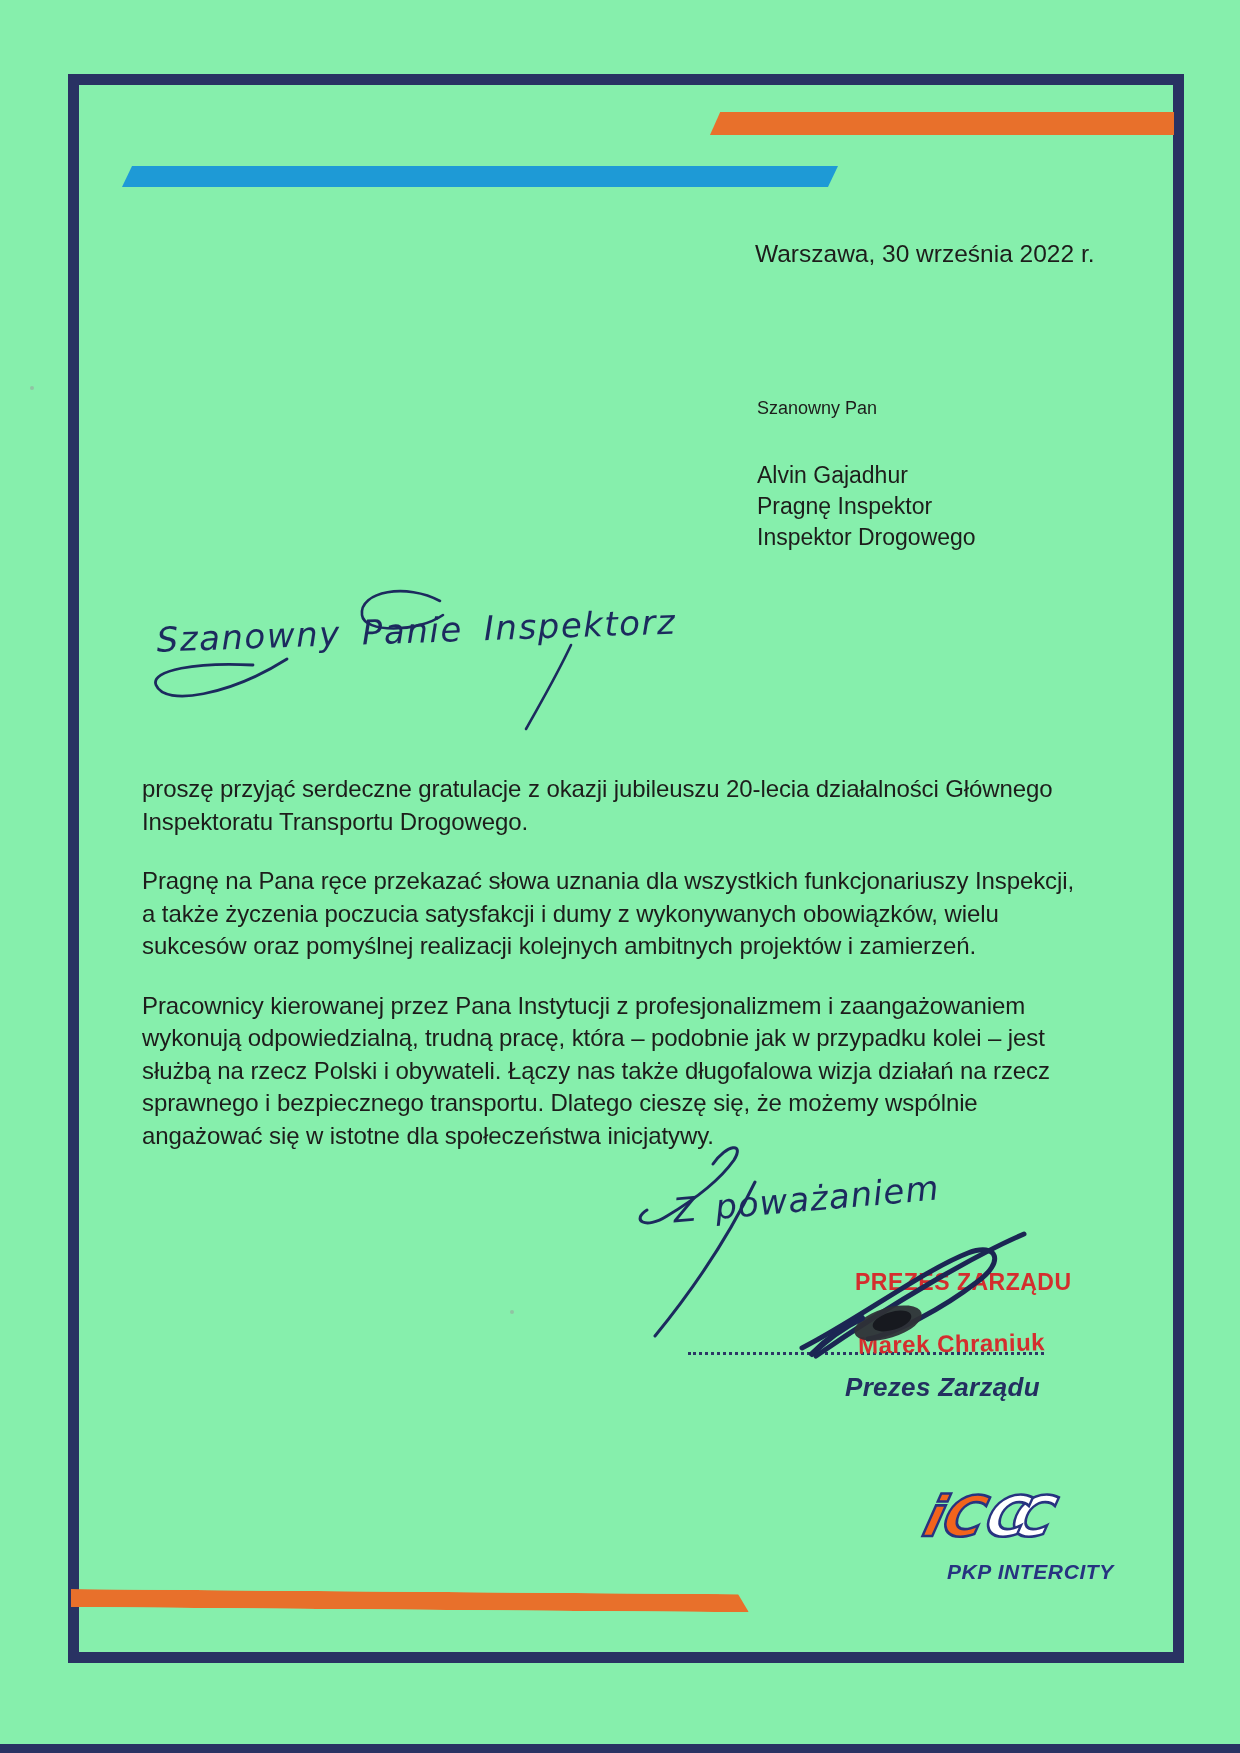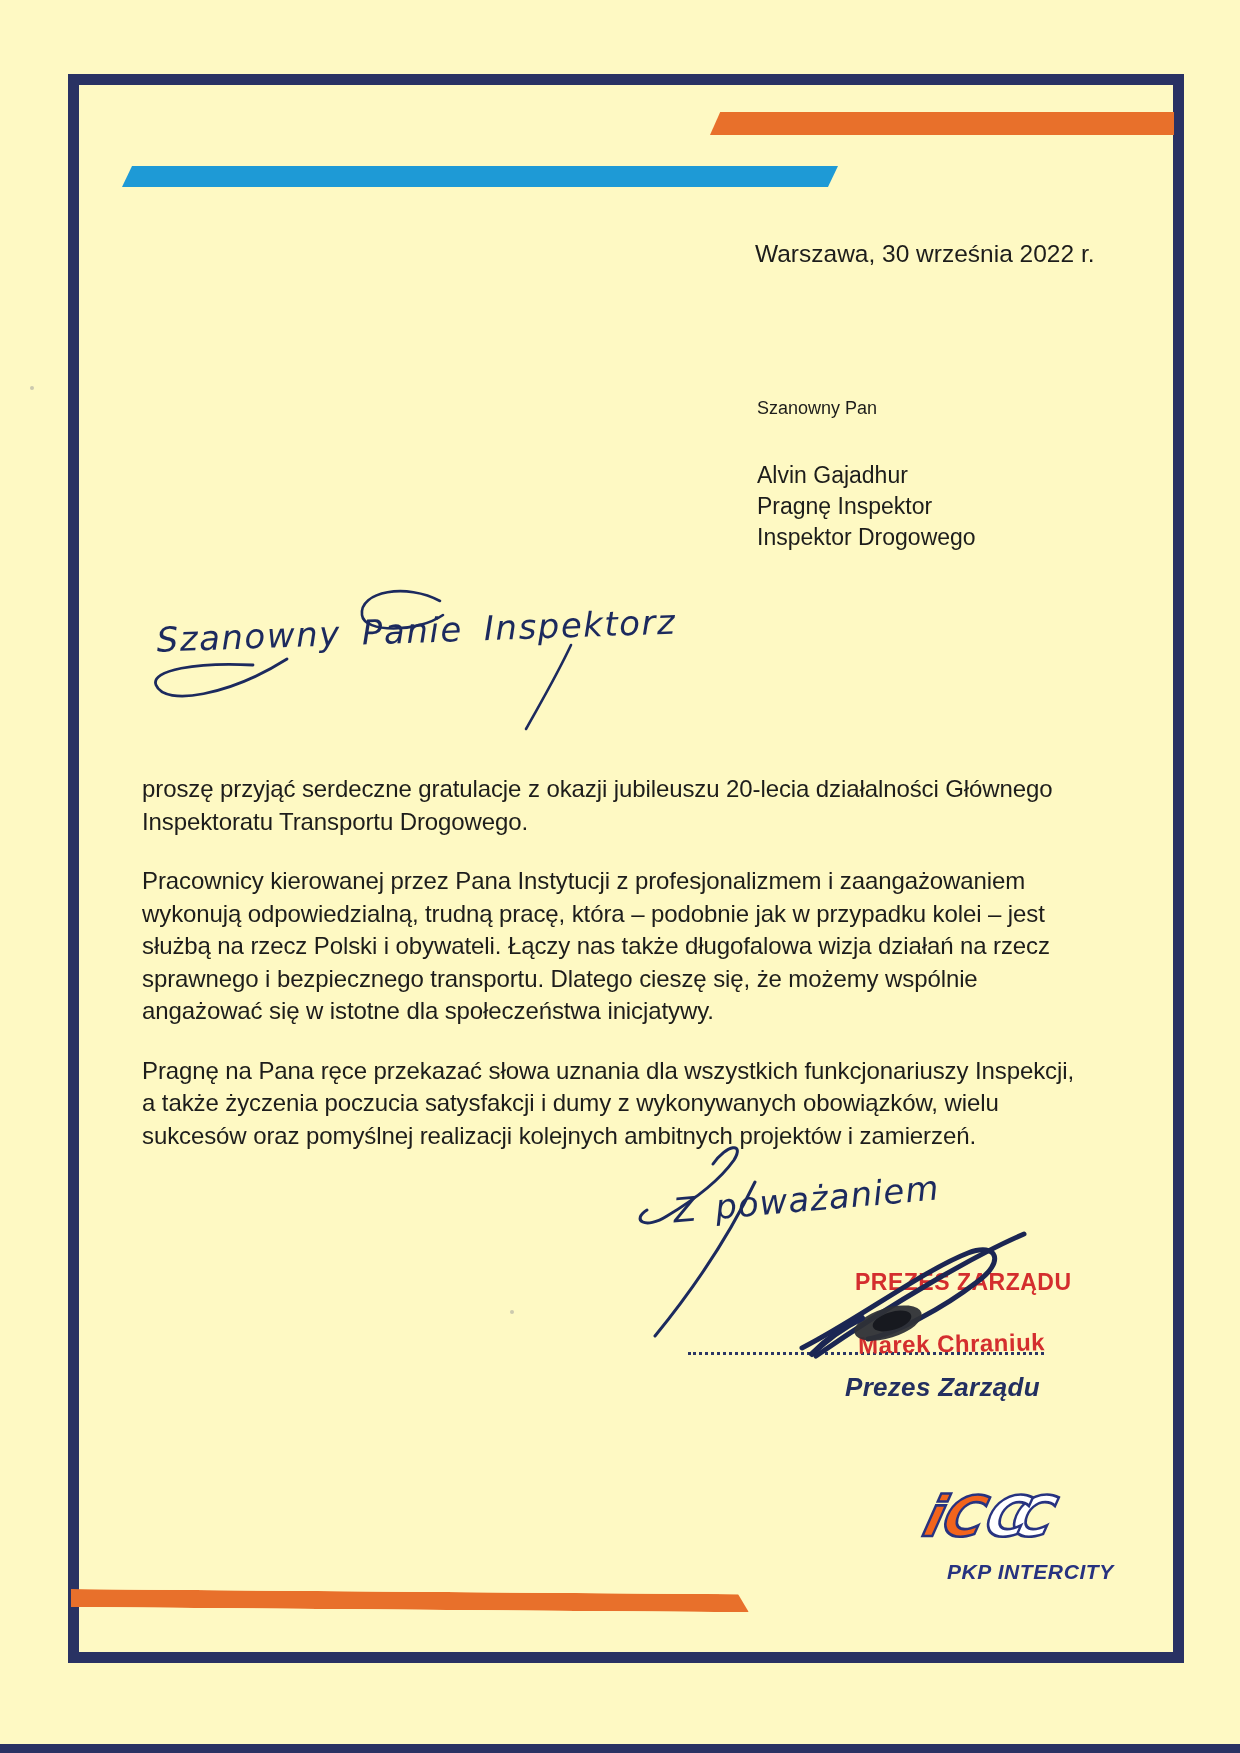--- a/index.html
+++ b/index.html
@@ -1,17 +1,17 @@
 <!DOCTYPE html>
 <html><head>
 <meta charset="utf-8">
 <style>
   html,body{margin:0;padding:0;background:#e9e9e9;}
   .page{
-    position:relative;width:1240px;height:1753px;background:#fef9c3;
+    position:relative;width:1240px;height:1753px;background:#86efac;
     font-family:"Liberation Sans", sans-serif;color:#1d1d1b;overflow:hidden;
   }
   .frame{
     position:absolute;left:68px;top:74px;width:1116px;height:1589px;
     border:11px solid #293263;box-sizing:border-box;
   }
   .bar{position:absolute;}
   .bar-orange-top{
     left:710px;top:112px;width:464px;height:23px;background:#e8702b;
     clip-path:polygon(2.2% 0,100% 0,100% 100%,0 100%);
@@ -78,22 +78,22 @@
     <g transform="rotate(-2 270 60)">
       <text class="script" x="22" y="58" font-size="34" letter-spacing="1.5" word-spacing="9" fill="#1c2a5e">Szanowny Panie Inspektorze</text>
     </g>
     <path d="M 305 16 C 272 -2, 224 6, 227 30 C 229 48, 282 48, 308 30" fill="none" stroke="#1c2a5e" stroke-width="2.6" stroke-linecap="round"></path>
     <path d="M 152 74 C 95 110, 30 122, 21 100 C 15 85, 62 77, 118 80" fill="none" stroke="#1c2a5e" stroke-width="2.8" stroke-linecap="round"></path>
     <path d="M 436 60 C 420 94, 402 124, 391 144" fill="none" stroke="#1c2a5e" stroke-width="2.6" stroke-linecap="round"></path>
   </svg>
 
   <div class="body-text">
     <p>proszę przyjąć serdeczne gratulacje z okazji jubileuszu 20-lecia działalności Głównego Inspektoratu Transportu Drogowego.</p>
+    <p>Pragnę na Pana ręce przekazać słowa uznania dla wszystkich funkcjonariuszy Inspekcji, a także życzenia poczucia satysfakcji i dumy z wykonywanych obowiązków, wielu sukcesów oraz pomyślnej realizacji kolejnych ambitnych projektów i zamierzeń.</p>
     <p>Pracownicy kierowanej przez Pana Instytucji z profesjonalizmem i zaangażowaniem wykonują odpowiedzialną, trudną pracę, która – podobnie jak w przypadku kolei – jest służbą na rzecz Polski i obywateli. Łączy nas także długofalowa wizja działań na rzecz sprawnego i bezpiecznego transportu. Dlatego cieszę się, że możemy wspólnie angażować się w istotne dla społeczeństwa inicjatywy.</p>
-    <p>Pragnę na Pana ręce przekazać słowa uznania dla wszystkich funkcjonariuszy Inspekcji, a także życzenia poczucia satysfakcji i dumy z wykonywanych obowiązków, wielu sukcesów oraz pomyślnej realizacji kolejnych ambitnych projektów i zamierzeń.</p>
   </div>
 
   <svg style="position:absolute;left:595px;top:1072px;" width="390" height="270" viewBox="0 0 390 270">
     <g transform="rotate(-5 200 130)">
       <text class="script" x="78" y="140" font-size="34" letter-spacing="1" word-spacing="6" fill="#1c2a5e">Z poważaniem</text>
     </g>
     <path d="M 118 92 C 132 72, 150 70, 139 88 C 122 112, 92 132, 72 144 C 50 158, 36 148, 52 138" fill="none" stroke="#1c2a5e" stroke-width="3" stroke-linecap="round"></path>
     <path d="M 160 110 C 132 168, 96 220, 60 264" fill="none" stroke="#1c2a5e" stroke-width="3" stroke-linecap="round"></path>
   </svg>
 

